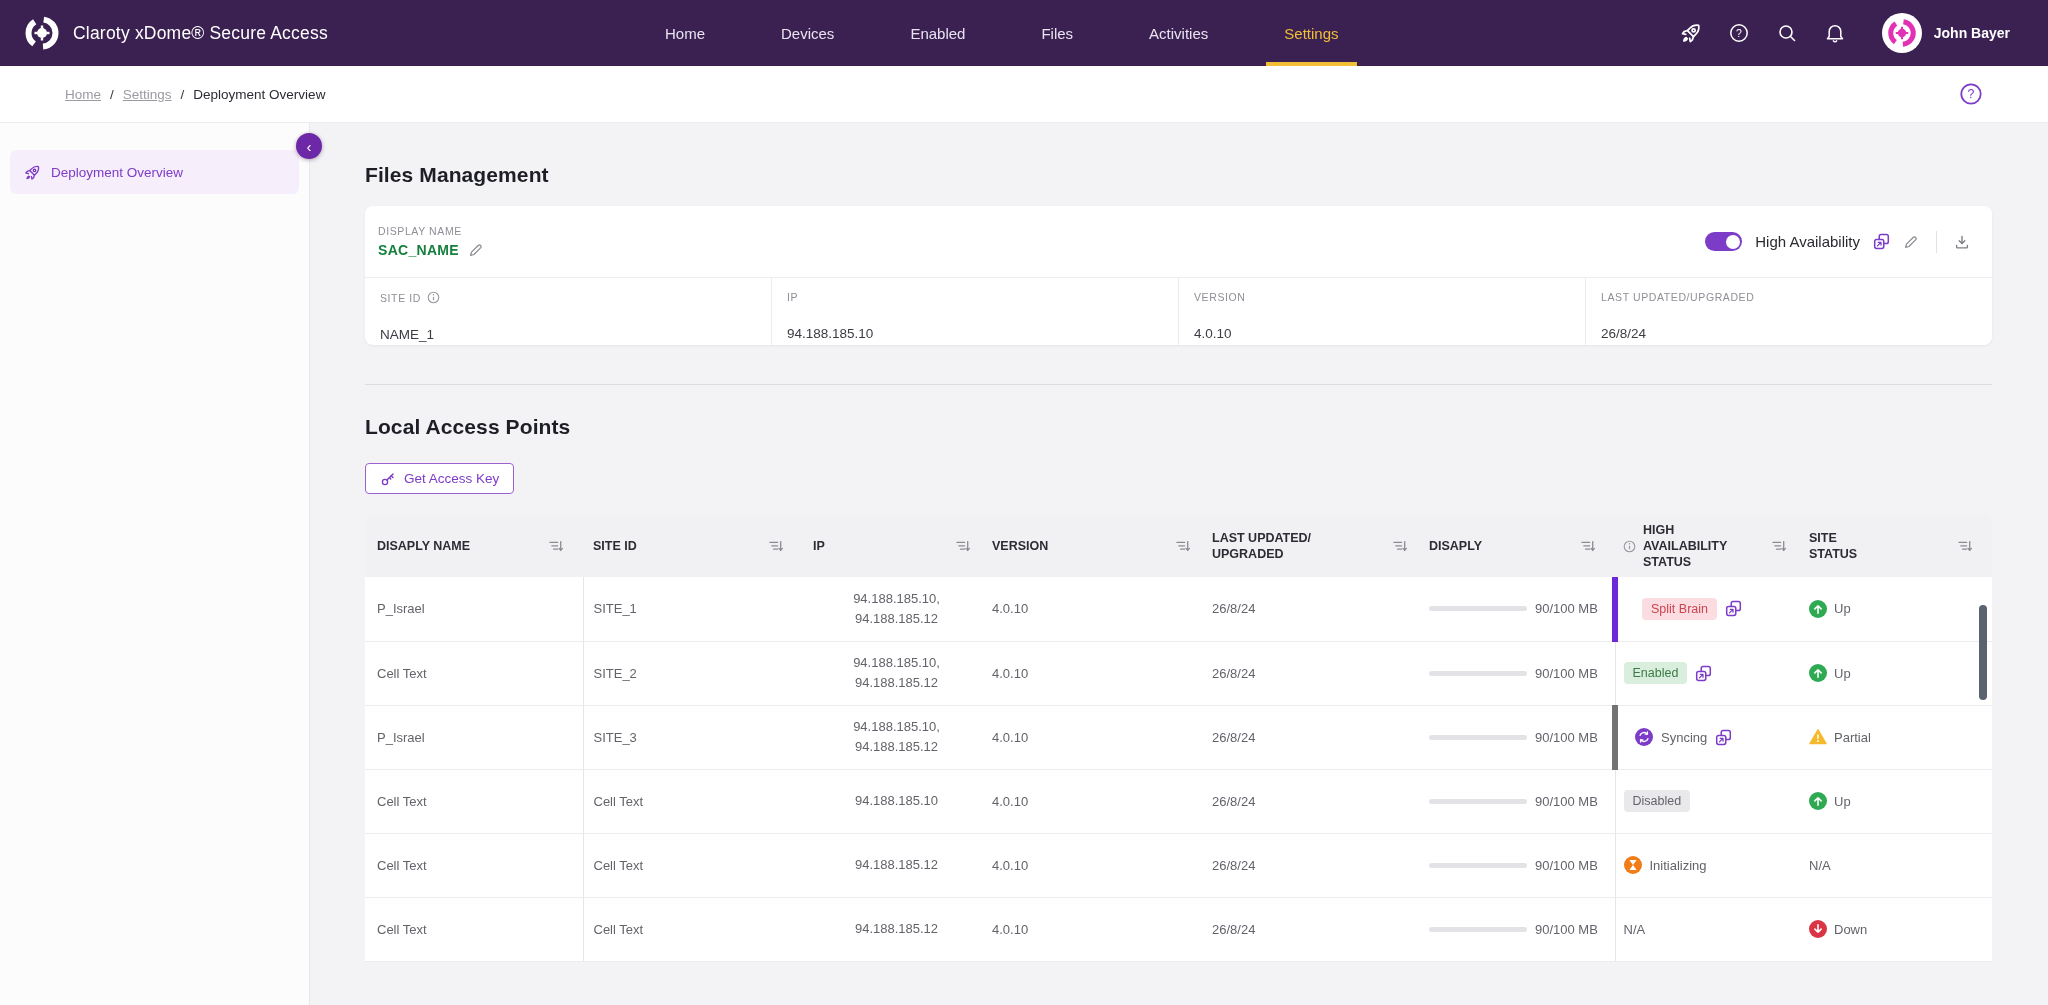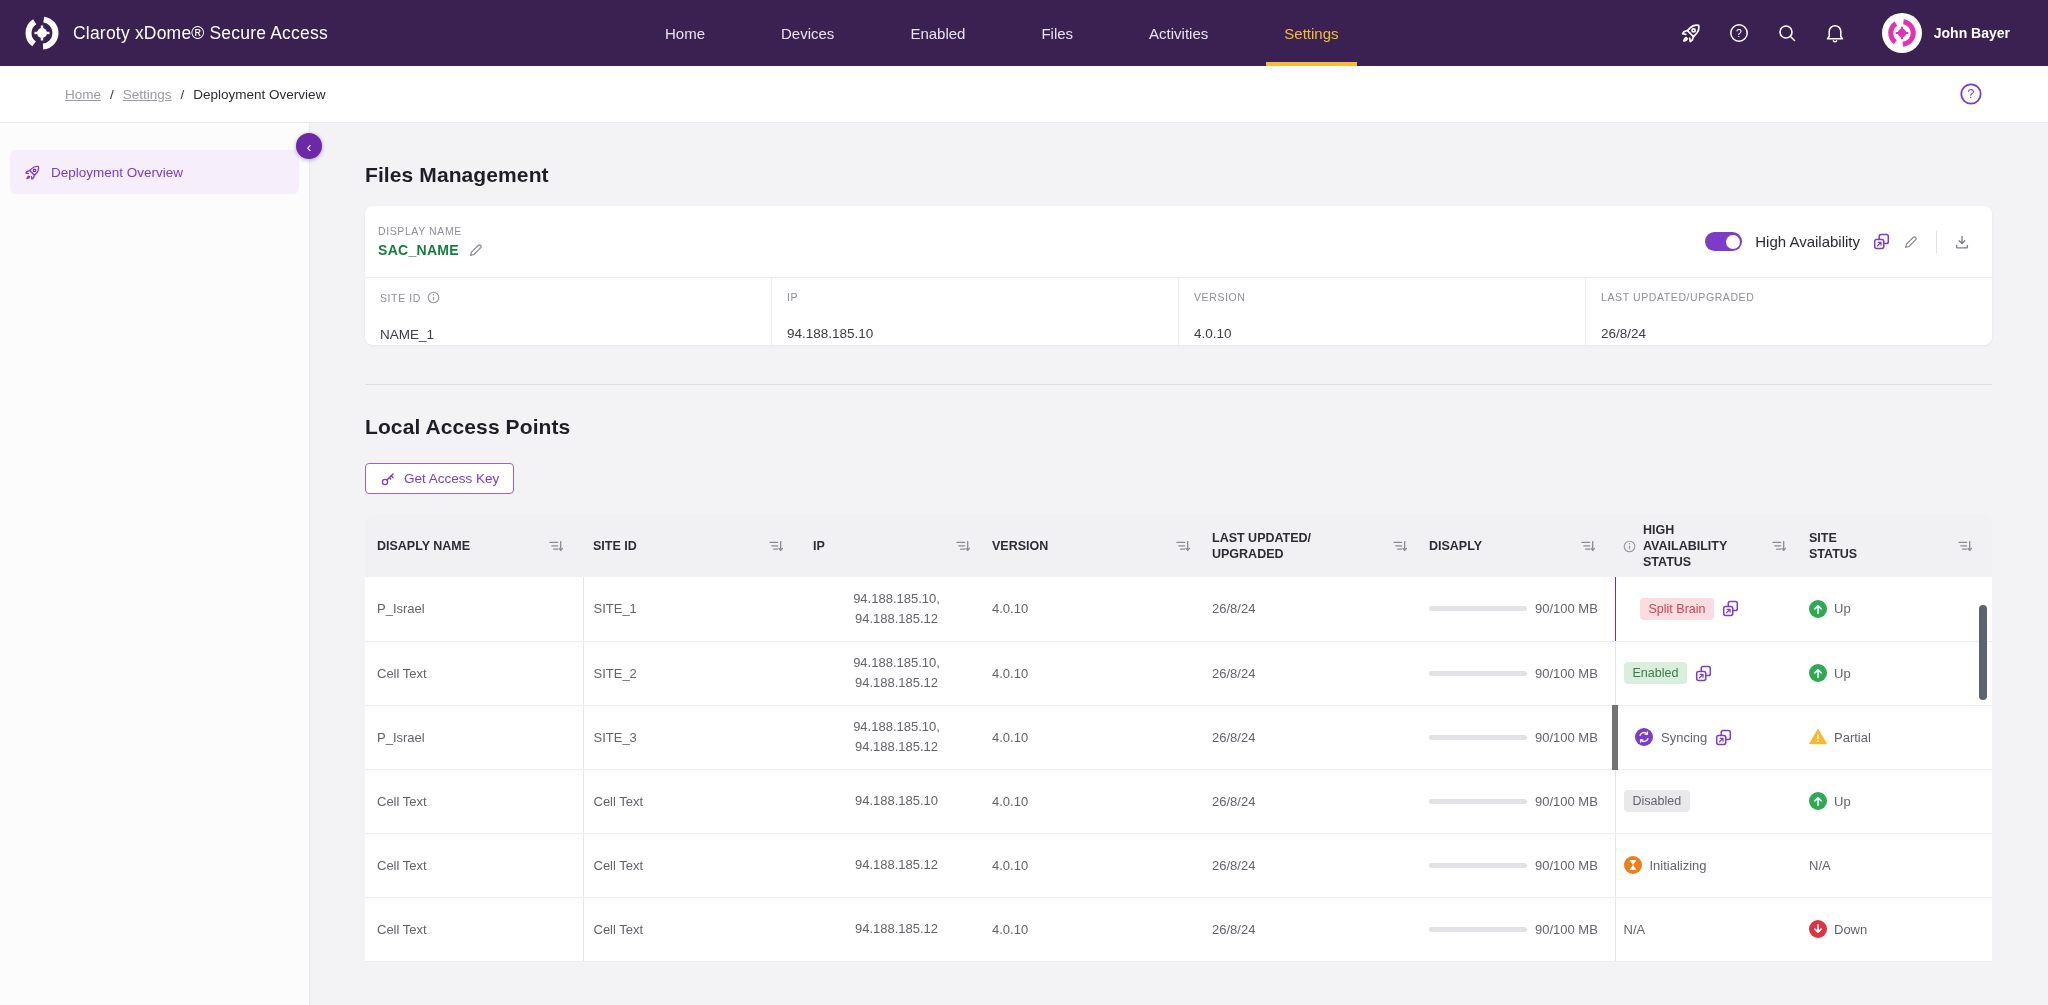--- a/index.html
+++ b/index.html
@@ -492,21 +492,21 @@
                   <div>94.188.185.12</div>
                 </td>
                 <td style="padding-left:2px">4.0.10</td>
                 <td style="padding-left:2px">26/8/24</td>
                 <td style="padding-left:2px">
                   <span class="cell-flex">
                     <span class="track"><span class="fill" style="width:88%"></span></span>
                     <span>90/100 MB</span>
                   </span>
                 </td>
-                <td style="padding-left:24px;border-left:1px solid #6d28d9">
+                <td style="padding-left:24px;border-left:6px solid #6d28d9">
                   <span class="cell-flex">
                     <span class="badge danger">Split Brain</span>
                     <span class="icn17">
                       <svg viewBox="0 0 18 18" width="100%" height="100%">
                         <rect x="6.6" y="1.6" width="9.6" height="9.6" rx="2" fill="none" stroke="#7d3cc8" stroke-width="1.6"></rect>
                         <rect x="1.8" y="6.8" width="9.6" height="9.6" rx="2" fill="#fff" stroke="#7d3cc8" stroke-width="1.6"></rect>
                         <path d="M4.7 13.7 8.3 10.1 M8.5 9.9h-3 M8.5 9.9v3" stroke="#7d3cc8" stroke-width="1.3" fill="none" stroke-linecap="round"></path>
                       </svg>
                     </span>
                   </span>

